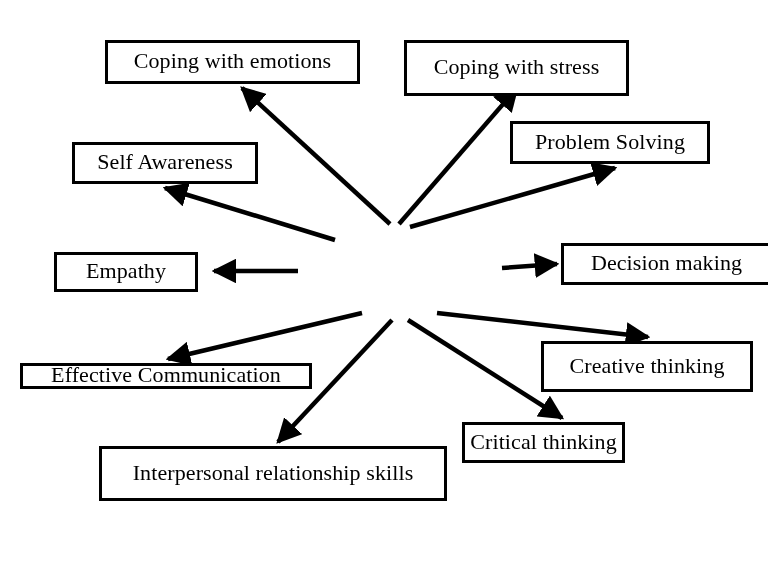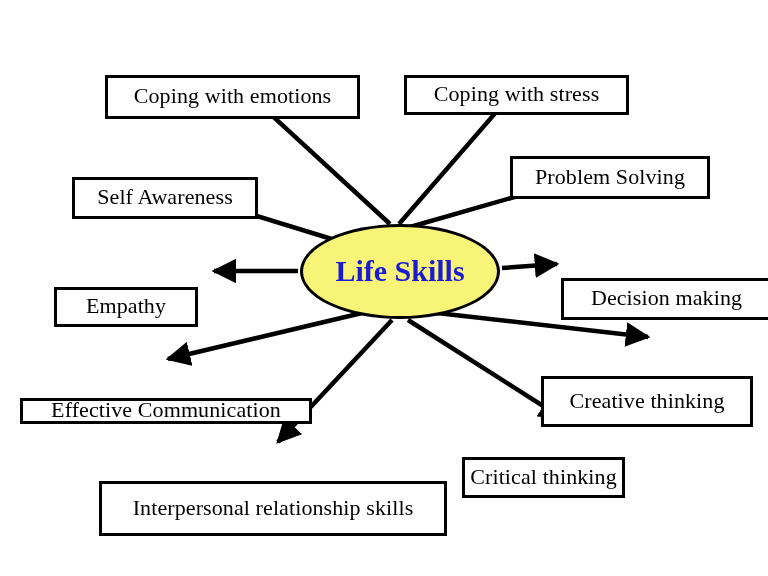--- a/index.html
+++ b/index.html
@@ -30,21 +30,20 @@
     background: #ffffff;
     display: flex;
     align-items: center;
     justify-content: center;
     white-space: nowrap;
     color: #000000;
     font-size: 22px;
     line-height: 1;
     letter-spacing: 0.1px;
     z-index: 3;
-    margin-top: 35px;
   }
   .node-label {
     display: block;
     padding: 0 9px;
     transform: translateY(-1px);
   }
   #center-node {
     position: absolute;
     left: 300px;
     top: 224px;
@@ -90,21 +89,21 @@
         <line x1="408" y1="320" x2="562" y2="418"></line>
         <line x1="362" y1="313" x2="168" y2="359"></line>
         <line x1="392" y1="320" x2="278" y2="442"></line>
       </g>
   </svg>
 
   <div id="nodes">
       <div class="node-box" style="left: 105px; top: 40px; width: 255px; height: 44px;">
         <span class="node-label">Coping with emotions</span>
       </div>
-      <div class="node-box" style="left: 404px; top: 40px; width: 225px; height: 40px;">
+      <div class="node-box" style="left: 404px; top: 40px; width: 225px; height: 56px;">
         <span class="node-label">Coping with stress</span>
       </div>
       <div class="node-box" style="left: 510px; top: 121px; width: 200px; height: 43px;">
         <span class="node-label">Problem Solving</span>
       </div>
       <div class="node-box" style="left: 72px; top: 142px; width: 186px; height: 42px;">
         <span class="node-label">Self Awareness</span>
       </div>
       <div class="node-box" style="left: 54px; top: 252px; width: 144px; height: 40px;">
         <span class="node-label">Empathy</span>
@@ -119,17 +118,14 @@
         <span class="node-label">Critical thinking</span>
       </div>
       <div class="node-box" style="left: 20px; top: 363px; width: 292px; height: 26px;">
         <span class="node-label">Effective Communication</span>
       </div>
       <div class="node-box" style="left: 99px; top: 446px; width: 348px; height: 55px;">
         <span class="node-label">Interpersonal relationship skills</span>
       </div>
     </div>
 
-  <div id="center-node" style="background: rgb(248, 244, 120); border-color: rgb(0, 0, 0);">
-    <span id="center-label" style="color: rgb(27, 27, 214);">Life Skills</span>
-  </div>
 
 </div>
 
 </body></html>

